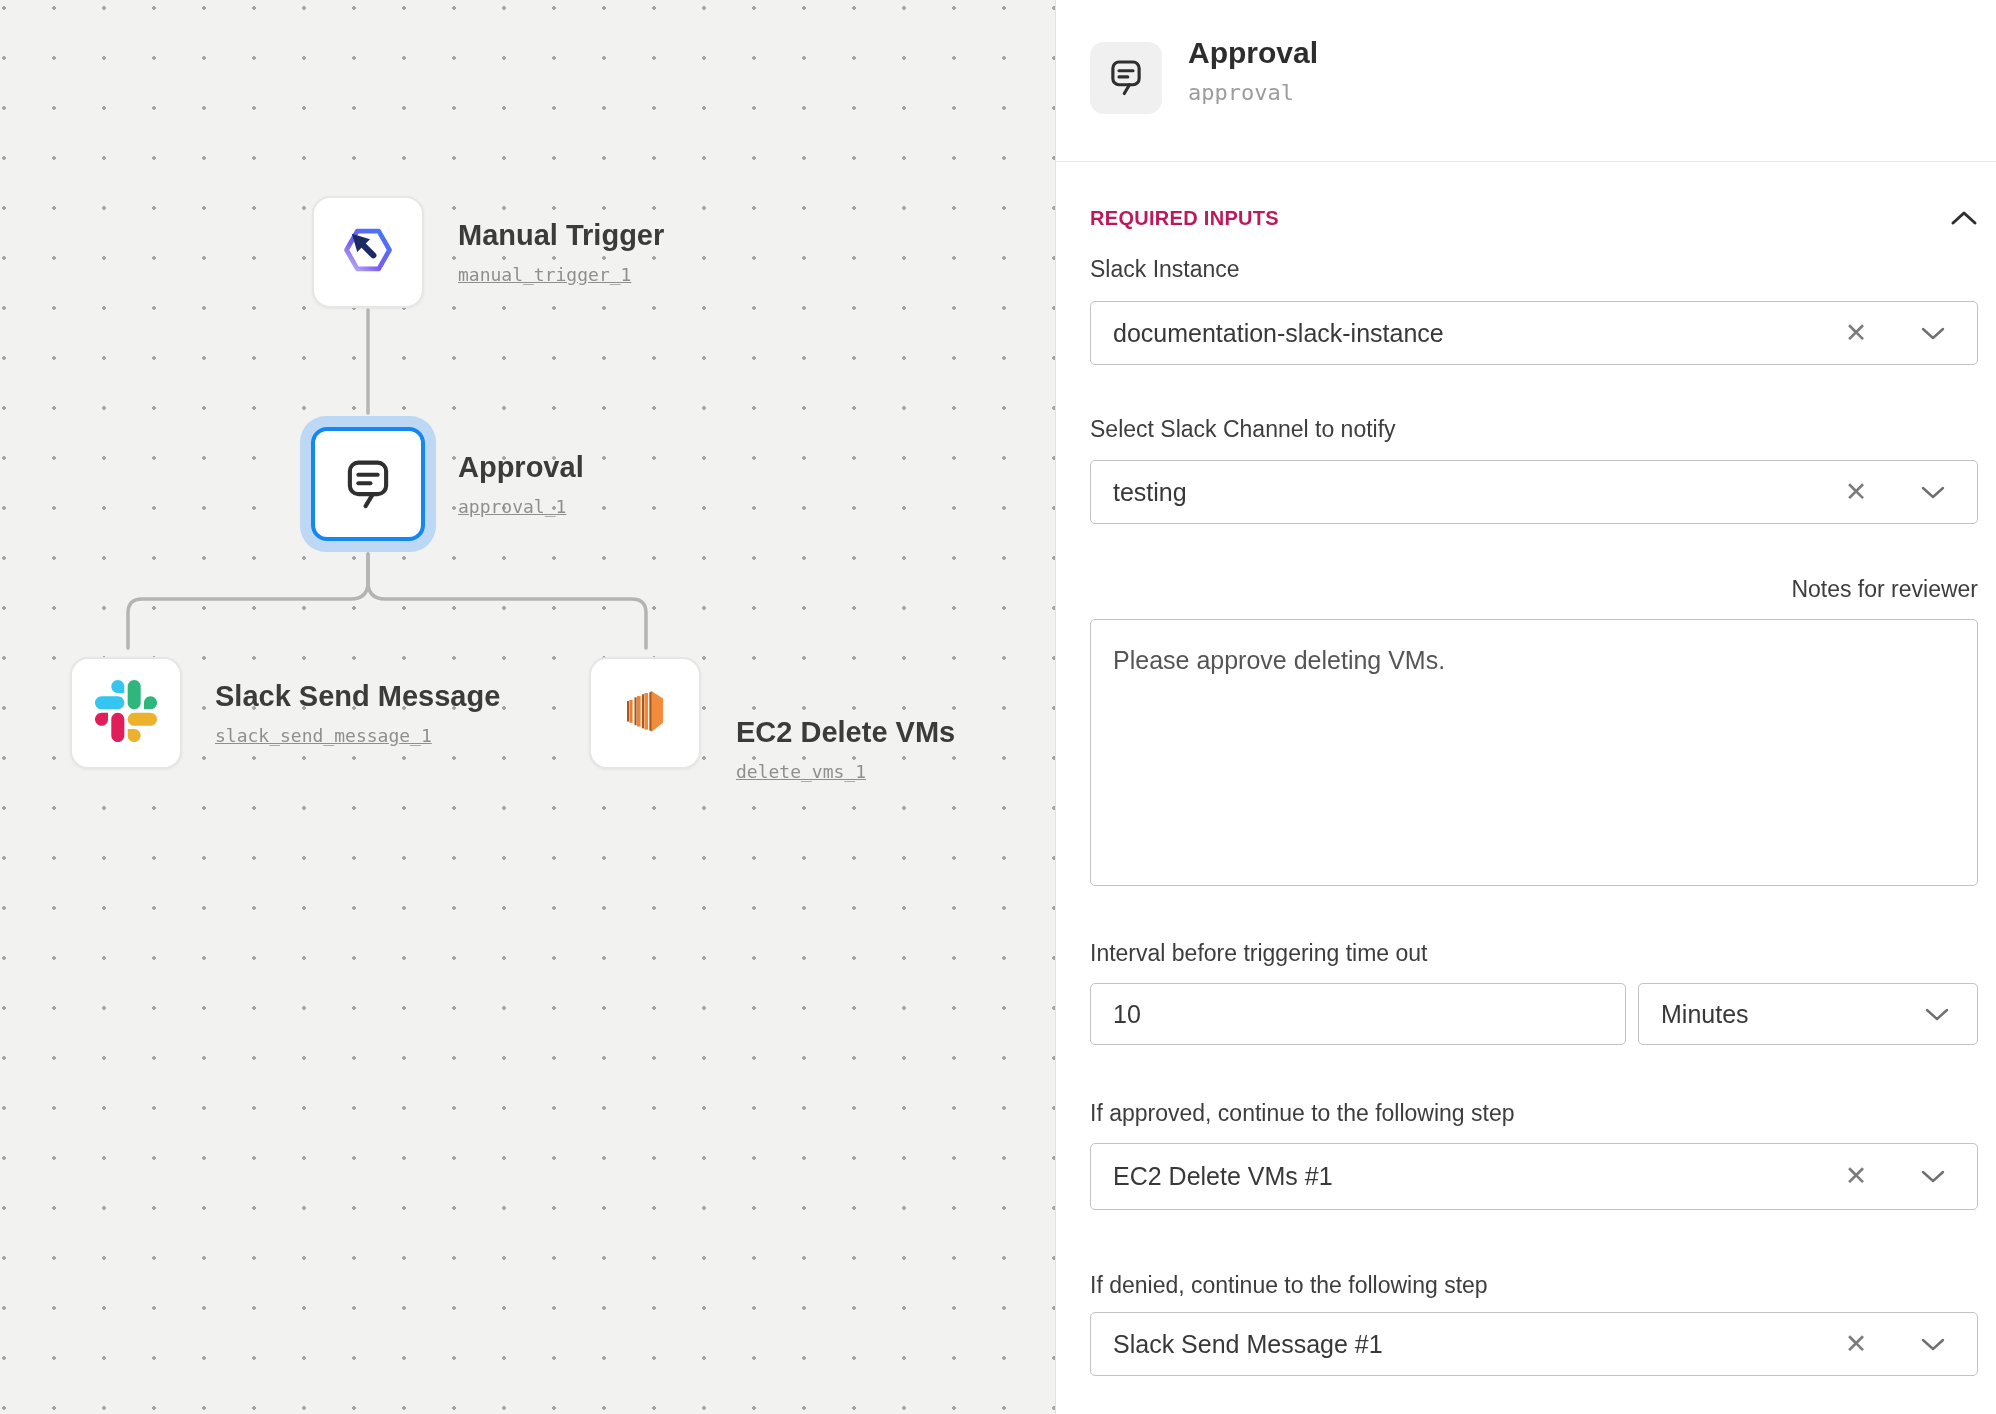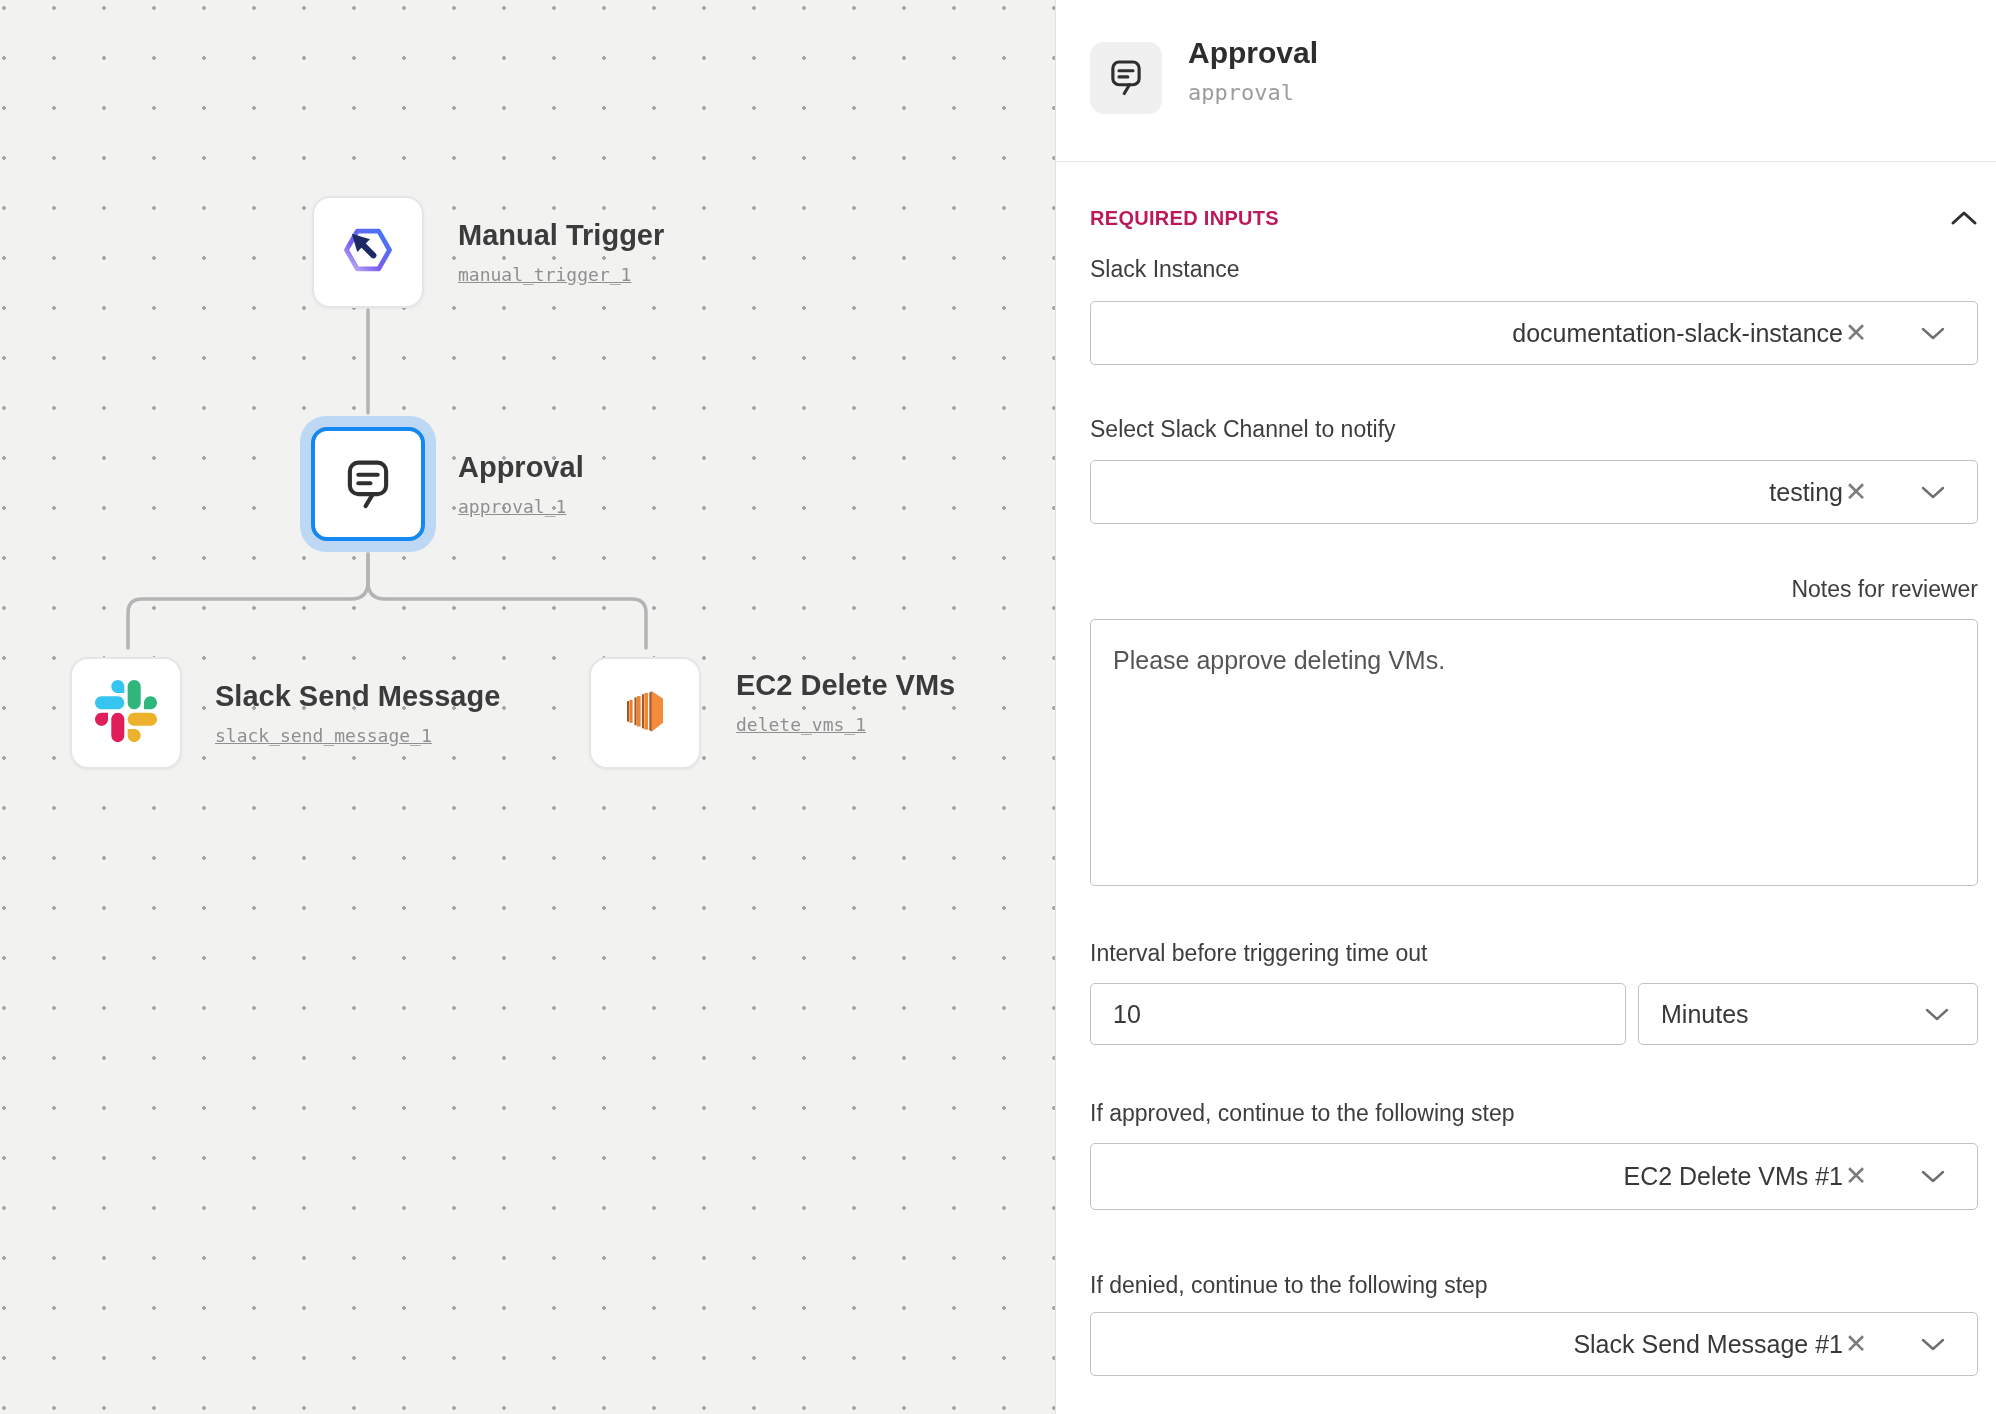--- a/index.html
+++ b/index.html
@@ -62,21 +62,21 @@
   .section-title { font-size:20px; font-weight:700; letter-spacing:.3px; color:#be185d; }
 
   .fgroup { position:absolute; left:34px; right:18px; }
   .flabel { font-size:23px; color:#3d3d3d; }
   .control {
     position:absolute; left:0; right:0; background:#fff;
     border:1.5px solid #c3c3c3; border-radius:5px;
     display:flex; align-items:center; padding:0 32px 0 22px;
     font-size:25px; color:#383838;
   }
-  .control .val { flex:1 1 auto; white-space:nowrap; overflow:hidden;text-align:right; }
+  .control .val { flex:1 1 auto; white-space:nowrap; overflow:hidden; }
   .x-btn {
     flex:0 0 auto; width:26px; text-align:center; font-size:27px; color:#7c7c7c;
     margin-right:52px; cursor:pointer; line-height:1;
   }
   .chev { flex:0 0 auto; cursor:pointer; display:flex; align-items:center; }
   .textarea-box {
     position:absolute; left:0; right:0; border:1.5px solid #c3c3c3; border-radius:5px;
     background:#fff; padding:26px 22px; font-size:25px; color:#555;
   }
   .row2 { position:absolute; left:0; right:0; display:flex; gap:12px; }
@@ -170,21 +170,21 @@
           <rect x="33" y="40" width="5" height="37" fill="#e87e2e"></rect>
           <rect x="41" y="36" width="3.5" height="45" fill="#a4571f"></rect>
           <rect x="45" y="34" width="6" height="49" fill="#ec8434"></rect>
           <rect x="53" y="31" width="3.5" height="55" fill="#a4571f"></rect>
           <rect x="57" y="29" width="6" height="59" fill="#ee8836"></rect>
           <polygon points="65,28 69,26 69,91 65,89" fill="#a4571f"></polygon>
           <polygon points="69,26 87,38 87,77 69,91" fill="#f28b3b"></polygon>
         </svg>
       </span>
     </div>
-    <div class="nlabel" style="left:736px; top:646px;">
+    <div class="nlabel" style="left:736px; top:693px;">
       <span class="ntitle">EC2 Delete VMs</span>
       <span class="nsub mono">delete_vms_1</span>
     </div>
   </div>
 
   <div class="panel">
 
     <div class="p-icon">
       <span>
         <svg width="42" height="42" viewBox="0 0 48 48" fill="none" stroke="#2f2f2f" stroke-width="3.6" stroke-linecap="round" stroke-linejoin="round">

